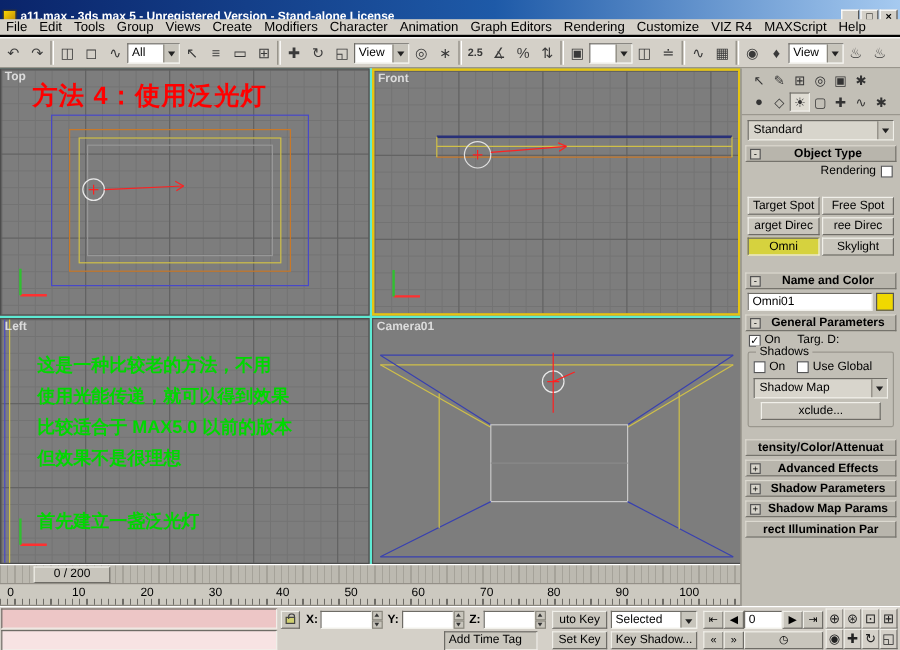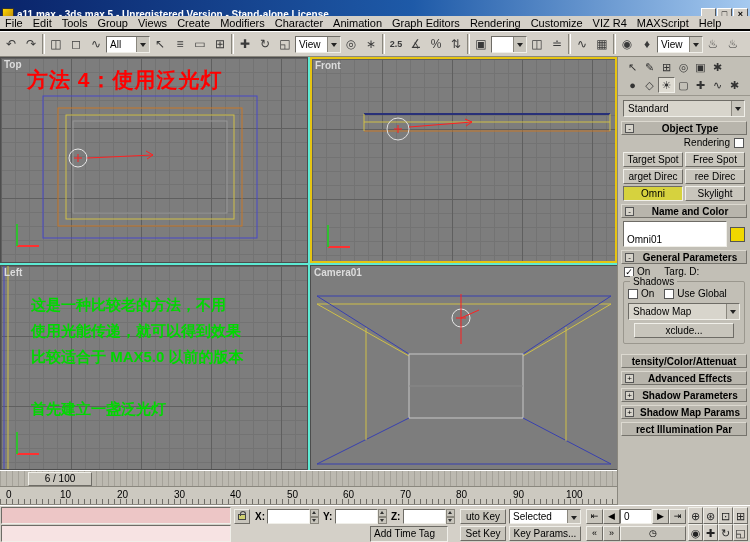--- a/index.html
+++ b/index.html
@@ -71,27 +71,27 @@
     display:flex; align-items:center; padding-left:4px; font-size:10px; }
   .roll { height:14px; margin:3px 3px 0 3px; background:#b8b5ac; border:1px solid;
     border-color:#dcd9d0 #75736c #75736c #dcd9d0; display:flex; align-items:center;
     font-size:10px; font-weight:bold; padding:0 3px; overflow:hidden; white-space:nowrap; }
   .roll .pm { width:9px; height:9px; flex:0 0 auto; border:1px solid #555; background:#d6d3ca;
     font-size:8px; line-height:7px; text-align:center; margin-right:3px; font-weight:normal; }
   .roll .rt { flex:1; text-align:center; overflow:hidden; }
   .cp-row { display:flex; align-items:center; font-size:10px; padding:2px 6px; }
   .cb { width:10px; height:10px; background:#fff; border:1px solid #555; display:inline-block;
     font-size:9px; line-height:9px; text-align:center; margin-right:3px; flex:0 0 auto; }
-  .btn-grid { display:grid; grid-template-columns:1fr 1fr; gap:2px; margin:2px 5px;border-radius:16px; }
+  .btn-grid { display:grid; grid-template-columns:1fr 1fr; gap:2px; margin:14px 5px;border-radius:16px; }
   .pbtn { background:#c8c5bc; border:1px solid; border-color:#f0efe9 #6e6c66 #6e6c66 #f0efe9;
     font-size:10px; height:15px; line-height:13px; text-align:center; overflow:hidden; white-space:nowrap; }
   .pbtn.active { background:#d6d23e; border-color:#6e6c66 #f0efe9 #f0efe9 #6e6c66; }
   .namefield { margin:3px 5px; display:flex; align-items:center; }
   .namefield .nf { flex:1; height:15px; background:#fff; border:1px solid; border-color:#6e6c66 #f0efe9 #f0efe9 #6e6c66;
-    font-size:10px; padding:12px 3px; }
+    font-size:10px; padding:1px 3px; }
   .swatch { width:15px; height:15px; margin-left:3px; background:#f0d800; border:1px solid #555; }
   .groupbox { margin:2px 5px; border:1px solid #9a978e; border-radius:2px; padding:2px; position:relative; }
   .groupbox .glabel { position:absolute; top:-6px; left:6px; background:#c2bfb6; padding:0 3px; font-size:10px; }
   .wide-btn { margin:3px 8px; height:15px; }
 
   
   .tslider { position:absolute; left:0; top:470px; width:617px; height:17px;
     background:#bcb9b0; border-top:1px solid #fff; border-bottom:1px solid #8a877e;
     background-image:repeating-linear-gradient(90deg,#a5a299 0 1px,transparent 1px 6px); }
   .tthumb { position:absolute; left:28px; top:1px; width:64px; height:14px; background:#c8c5bc;
@@ -256,20 +256,21 @@
         <line x1="3" y1="0" x2="3" y2="205" stroke="#4848c8"></line>
         <line x1="7" y1="0" x2="7" y2="205" stroke="#d0c048"></line>
         <line x1="16" y1="188" x2="38" y2="188" stroke="#ff3030" stroke-width="2"></line>
         <line x1="16" y1="188" x2="16" y2="166" stroke="#30c030" stroke-width="2"></line>
       </svg>
       <div class="vplabel">Left</div>
       <div class="notes">
         <div>这是一种比较老的方法，不用</div>
         <div>使用光能传递，就可以得到效果</div>
         <div>比较适合于 MAX5.0 以前的版本</div>
+        <div>但效果不是很理想</div>
         <div class="blankgap">首先建立一盏泛光灯</div>
       </div>
     </div>
 
     <div class="vp" style="left:310px;top:208px;width:308px;height:205px">
       <svg width="307" height="205">
         <line x1="6" y1="30" x2="300" y2="30" stroke="#3840b0"></line>
         <line x1="6" y1="38" x2="300" y2="38" stroke="#d0c048"></line>
         <line x1="6" y1="30" x2="98" y2="88" stroke="#3840b0"></line>
         <line x1="300" y1="30" x2="212" y2="88" stroke="#3840b0"></line>
@@ -379,21 +380,21 @@
     <div class="roll">
       <span class="pm">+</span>
       <span class="rt">Shadow Map Params</span>
     </div>
     <div class="roll">
       <span class="rt">rect Illumination Par</span>
     </div>
   </div>
 
   <div class="tslider">
-    <div class="tthumb">6 / 100</div>
+    <div class="tthumb">0 / 200</div>
   </div>
 
   <div class="ruler">
     <span class="rnum" style="left:6px">0</span>
     <span class="rnum" style="left:60px">10</span>
     <span class="rnum" style="left:117px">20</span>
     <span class="rnum" style="left:174px">30</span>
     <span class="rnum" style="left:230px">40</span>
     <span class="rnum" style="left:287px">50</span>
     <span class="rnum" style="left:343px">60</span>
@@ -438,21 +439,21 @@
     </div>
 
     <div class="sbtn raised" style="left:460px;top:3px;width:46px">uto Key</div>
     <div class="scombo sunken" style="left:509px;top:3px;width:72px">
       <span>Selected</span>
       <span class="arrbtn"></span>
     </div>
 
     <div class="prompt sunken" style="left:370px;top:20px;width:78px;height:16px">Add Time Tag</div>
     <div class="sbtn raised" style="left:460px;top:20px;width:46px">Set Key</div>
-    <div class="sbtn raised" style="left:509px;top:20px;width:72px">Key Params...</div>
+    <div class="sbtn raised" style="left:509px;top:20px;width:72px">Key Shadow...</div>
 
     <div class="playbtn raised" style="left:586px;top:3px">⇤</div>
     <div class="playbtn raised" style="left:603px;top:3px">◀</div>
     <div class="scombo sunken" style="left:620px;top:3px;width:32px">
       <span>0</span>
     </div>
     <div class="playbtn raised" style="left:652px;top:3px">▶</div>
     <div class="playbtn raised" style="left:669px;top:3px">⇥</div>
 
     <div class="playbtn raised" style="left:586px;top:20px">«</div>

